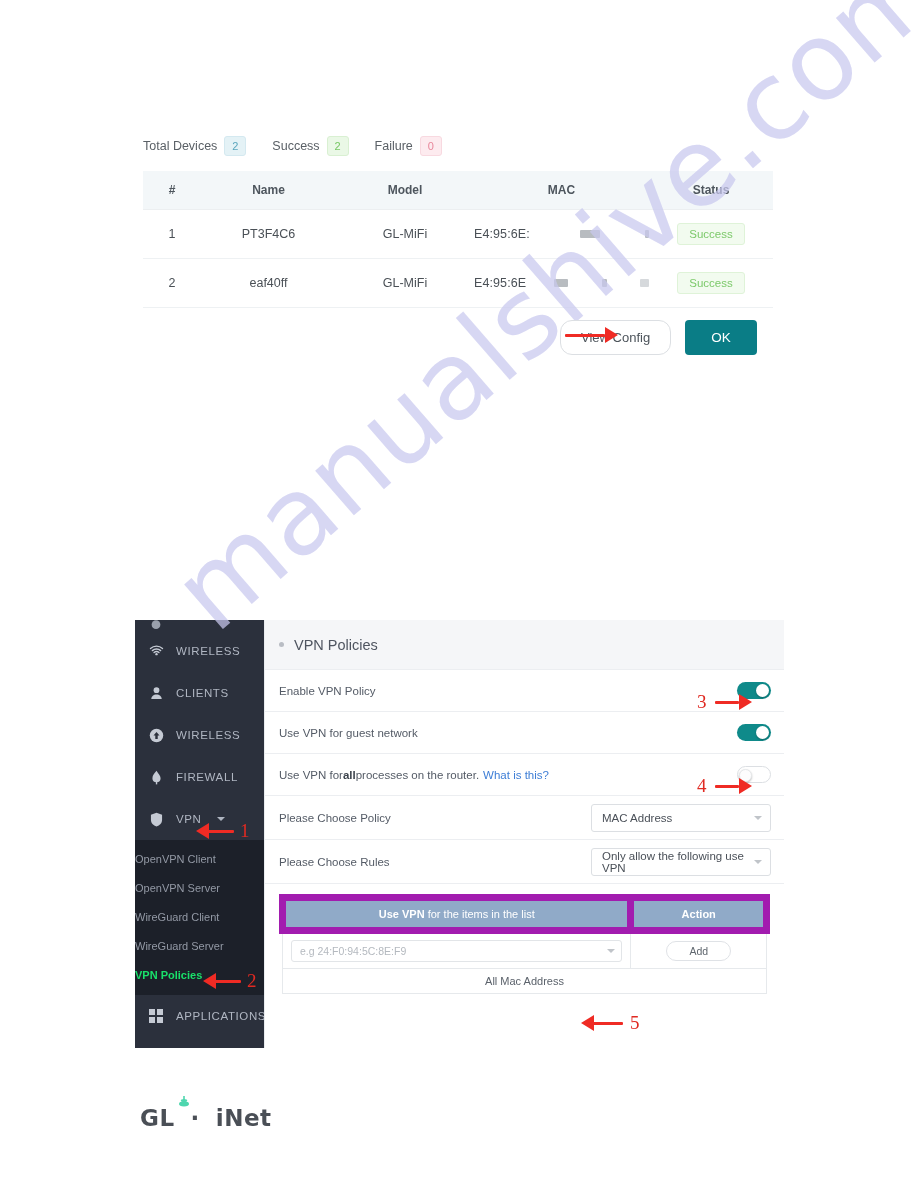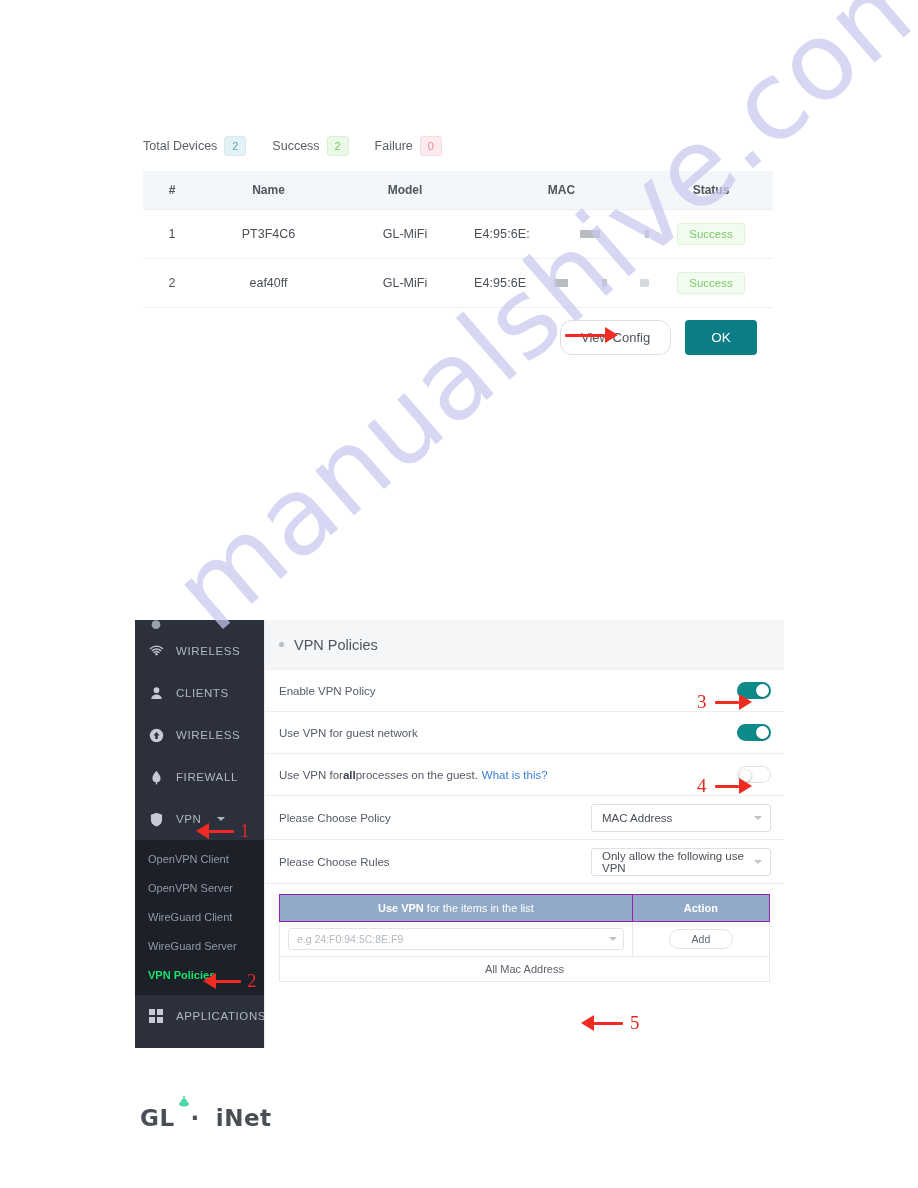--- a/index.html
+++ b/index.html
@@ -185,21 +185,21 @@
   }
   .nav-item .ico svg { display:block; }
   .nav-item.partial { height:16px; margin-top:-6px; }
   .caret {
     width:0;height:0;border-left:4px solid transparent;border-right:4px solid transparent;
     border-top:4px solid #aeb4c0; margin-left:4px;
   }
   .submenu { background:#1c2029; padding: 4px 0 6px 0; }
   .sub-item {
     height: 29px; display:flex; align-items:center;
-    padding-left: 13px; font-size: 11px; color:#9399a5; cursor:pointer;
+    padding-left: 0; font-size: 11px; color:#9399a5; cursor:pointer;
   }
   .sub-item.active { color:#19e06a; font-weight:700; }
 
   .content {
     flex:1;
     background:#ffffff;
     position:relative;
     border-left: 1px solid #e9ecef;
   }
   .content-header {
@@ -253,21 +253,21 @@
   .chev {
     width:0;height:0;border-left:4px solid transparent;border-right:4px solid transparent;
     border-top:4px solid #c0c4c9;
   }
 
   
   .list-wrap { padding: 10px 14px 0 14px; }
   table.vpnlist { width:100%; border-collapse:collapse; }
   table.vpnlist th {
     background:#90aac8; color:#fff; font-size:11px; font-weight:700;
-    padding:7px 0; text-align:center; border:1px solid #a21caf;
+    padding:7px 0; text-align:center; border:7px solid #a21caf;
   }
   table.vpnlist th .b { font-weight:700; }
   table.vpnlist th .n { font-weight:400; }
   table.vpnlist td {
     border:1px solid #e6e9ec; padding:6px 8px; font-size:11px; color:#5b626b;
     text-align:center;
   }
   td.c-input { width: 72%; }
   td.c-action { width: 28%; }
   .mini-input {
@@ -489,21 +489,21 @@
       <span class="row-label">Use VPN for guest network</span>
       <span class="toggle on">
           <span class="knob"></span>
         </span>
     </div>
 
     <div class="row-line">
       <span class="row-label">
         <span>Use VPN for </span>
           <span class="b">all</span>
-          <span> processes on the guest.</span>
+          <span> processes on the router.</span>
           <span class="link">What is this?</span>
       </span>
       <span class="toggle off">
           <span class="knob"></span>
         </span>
     </div>
 
     <div class="row-line tall">
       <span class="row-label">Please Choose Policy</span>
       <span class="sel">

